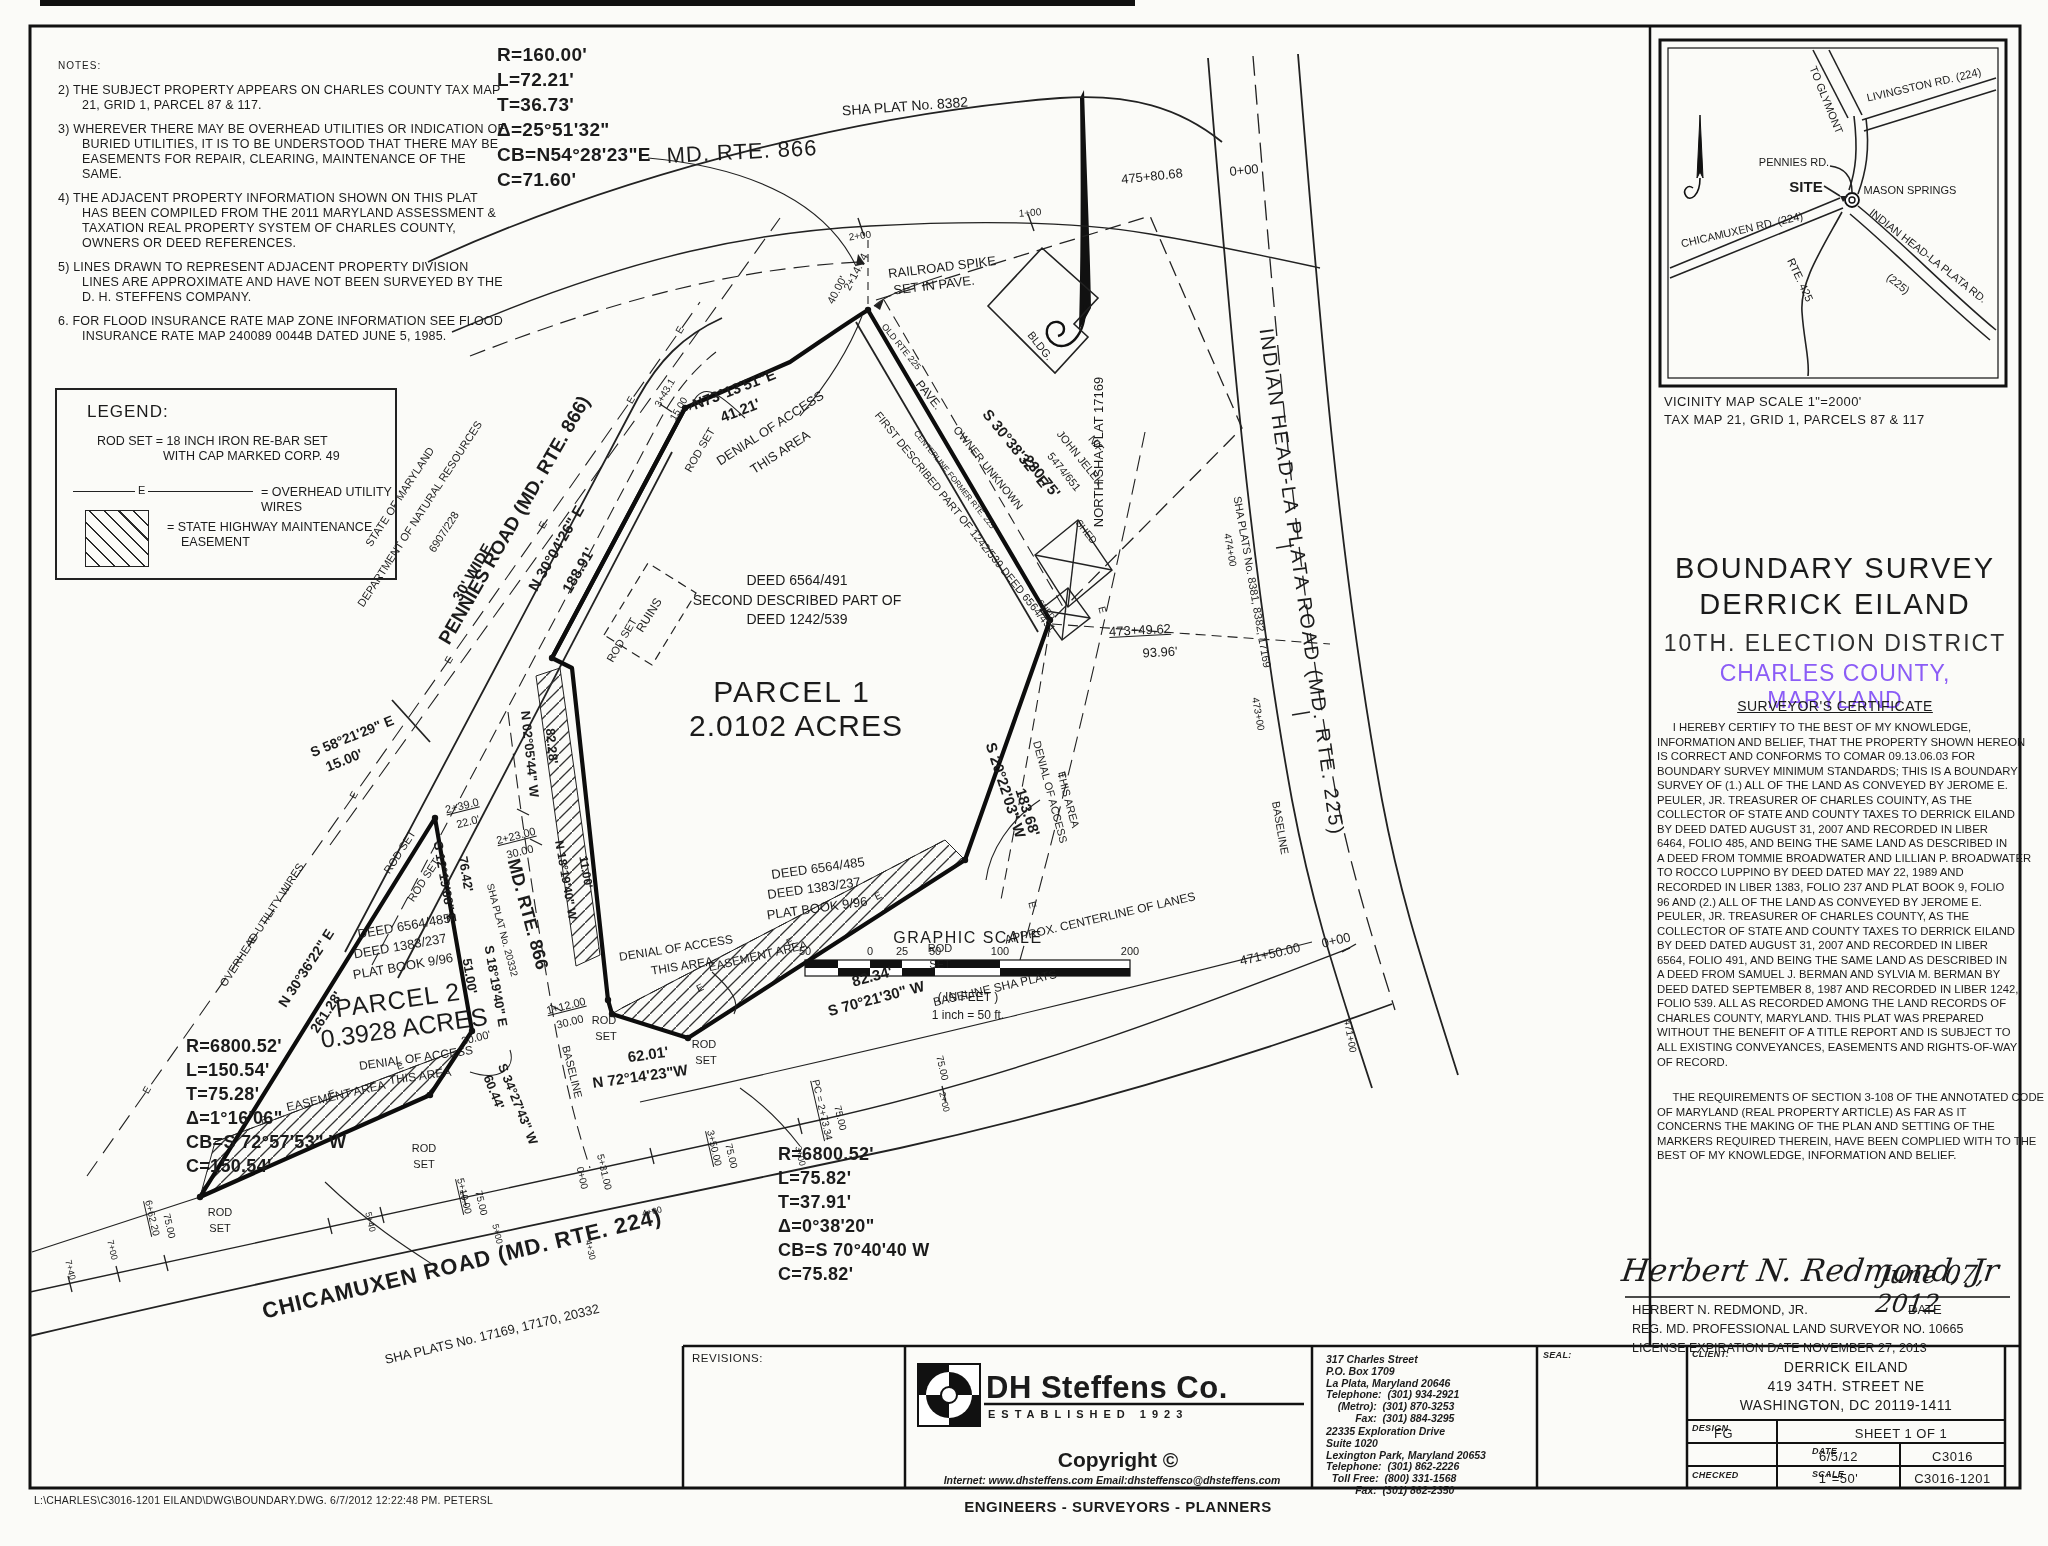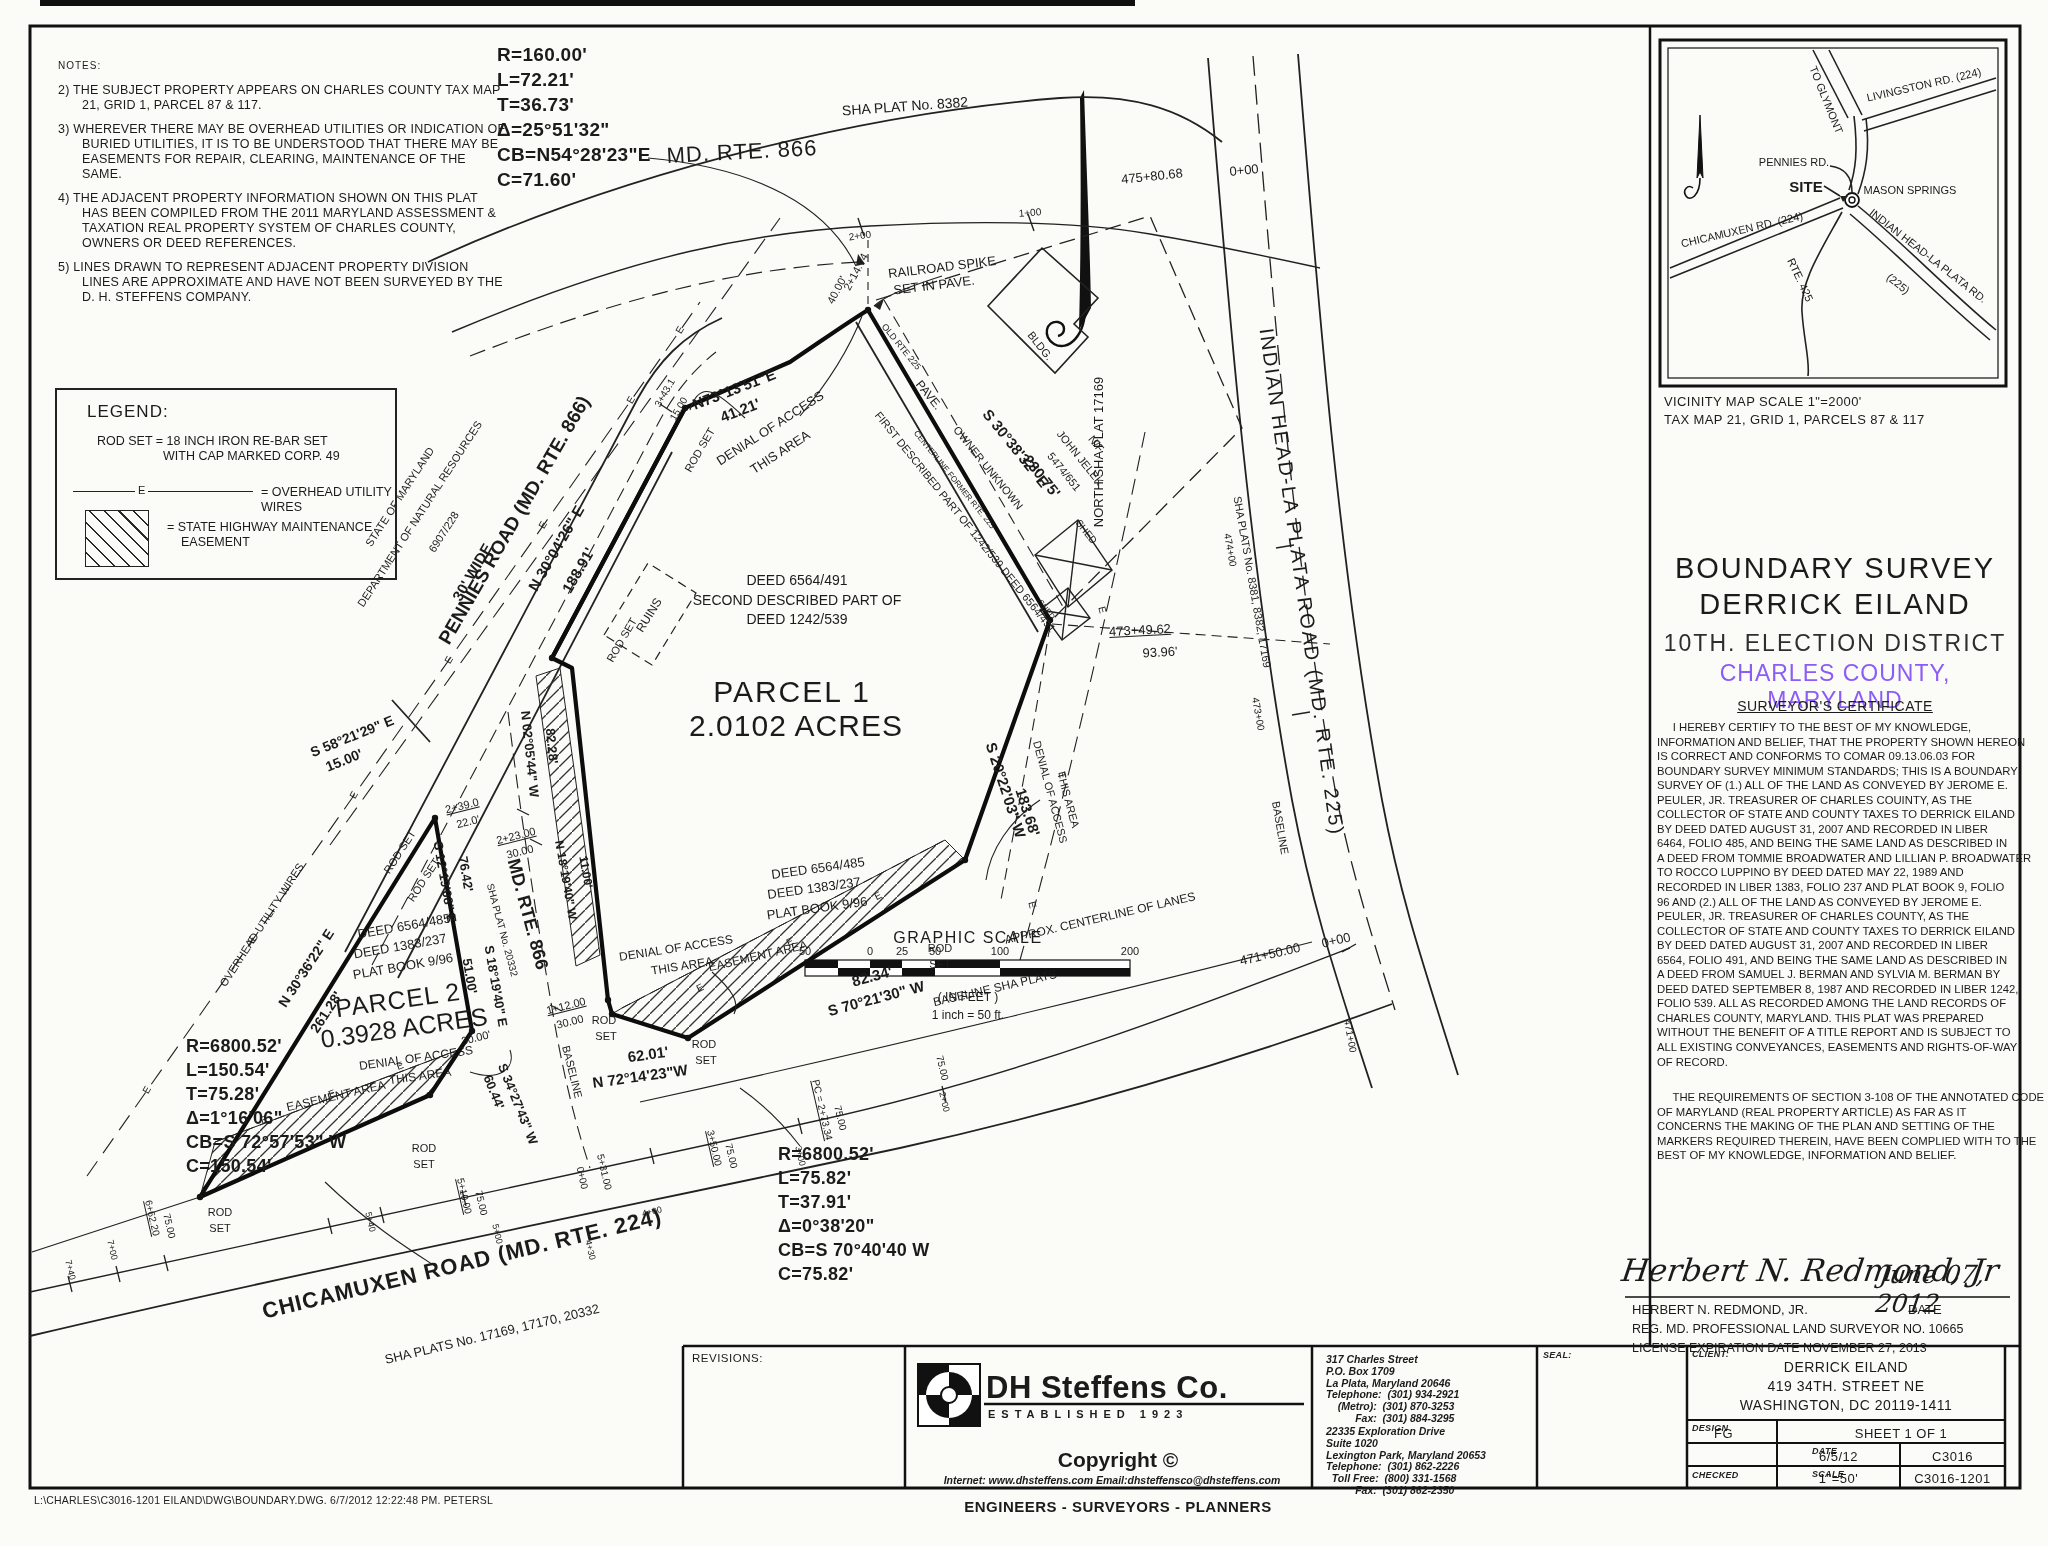--- a/index.html
+++ b/index.html
@@ -429,20 +429,21 @@
     <div class="lbl" style="left: 1898px; top: 284px; font-size: 11px; transform: translate(-50%, -50%) rotate(38deg);">(225)</div>
   </div>
 
 <div id="notes" class="abs">
   <div id="notes-title">NOTES:</div>
   <div>
       <div class="note">2) THE SUBJECT PROPERTY APPEARS ON CHARLES COUNTY TAX MAP 21, GRID 1, PARCEL 87 &amp; 117.</div>
       <div class="note">3) WHEREVER THERE MAY BE OVERHEAD UTILITIES OR INDICATION OF BURIED UTILITIES, IT IS TO BE UNDERSTOOD THAT THERE MAY BE EASEMENTS FOR REPAIR, CLEARING, MAINTENANCE OF THE SAME.</div>
       <div class="note">4) THE ADJACENT PROPERTY INFORMATION SHOWN ON THIS PLAT HAS BEEN COMPILED FROM THE 2011 MARYLAND ASSESSMENT &amp; TAXATION REAL PROPERTY SYSTEM OF CHARLES COUNTY, OWNERS OR DEED REFERENCES.</div>
       <div class="note">5) LINES DRAWN TO REPRESENT ADJACENT PROPERTY DIVISION LINES ARE APPROXIMATE AND HAVE NOT BEEN SURVEYED BY THE D. H. STEFFENS COMPANY.</div>
+      <div class="note">6. FOR FLOOD INSURANCE RATE MAP ZONE INFORMATION SEE FLOOD INSURANCE RATE MAP 240089 0044B DATED JUNE 5, 1985.</div>
     </div>
 </div>
 
 <div id="legend" class="abs">
   <div class="lg-title">LEGEND:</div>
   <div class="abs lg-row-text" style="left:40px;top:44px;">
     <div>ROD SET = 18 INCH IRON RE-BAR SET</div>
     <div style="padding-left:66px;">WITH CAP MARKED CORP. 49</div>
   </div>
   <div class="lg-wire"></div>

